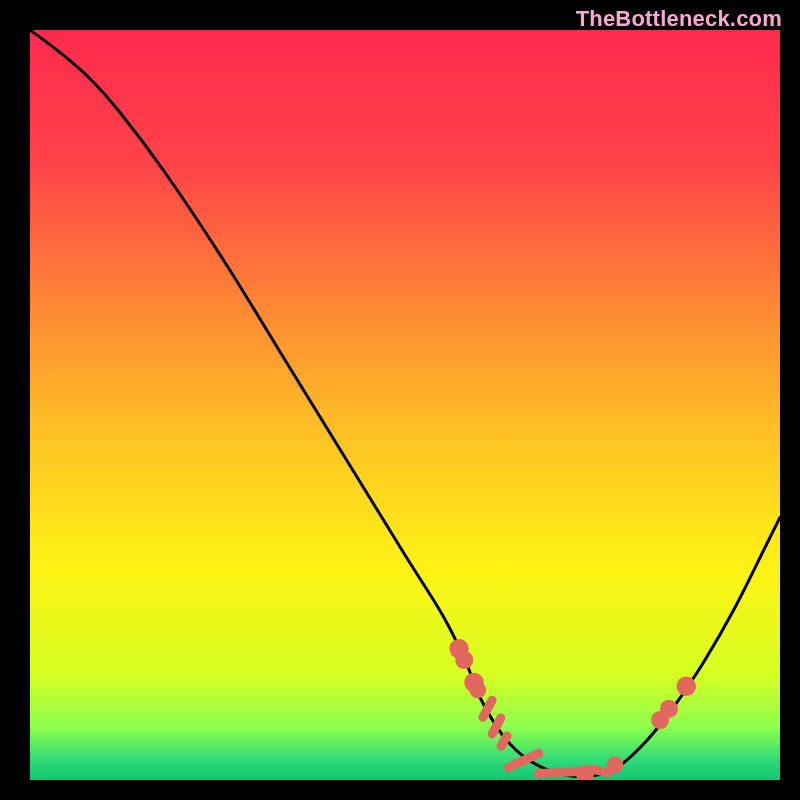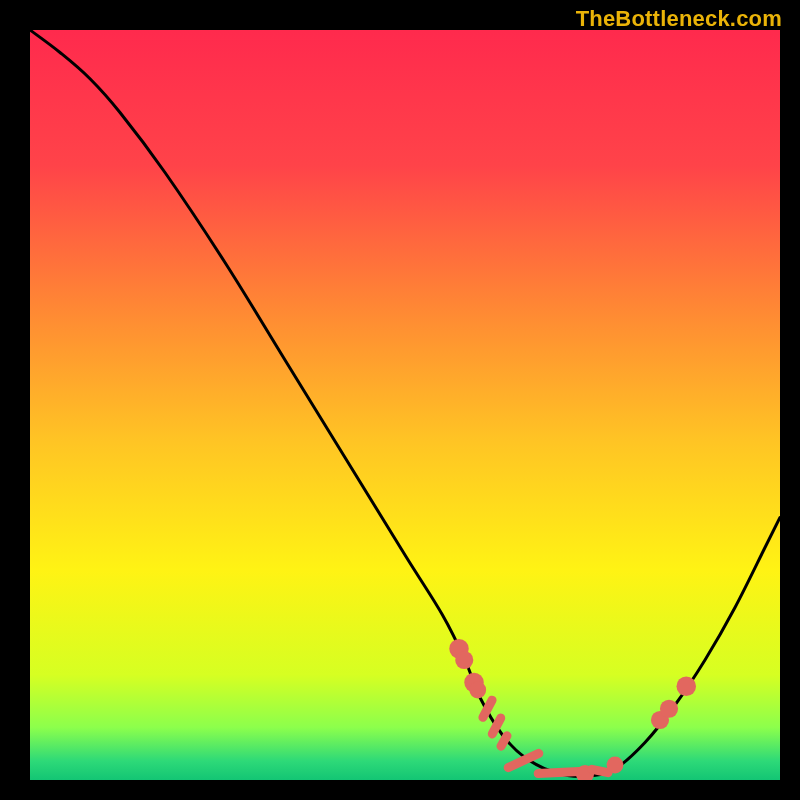--- a/index.html
+++ b/index.html
@@ -18,21 +18,21 @@
     height: 750px;
     background: #000;
   }
   .watermark {
     position: absolute;
     top: 6px;
     right: 18px;
     font-family: Arial, Helvetica, sans-serif;
     font-size: 22px;
     font-weight: 600;
-    color: #eab308;
+    color: #f9a8d4;
     letter-spacing: 0.2px;
   }
   svg {
     display: block;
   }
 </style>
 </head>
 <body>
 
 <div class="frame">

